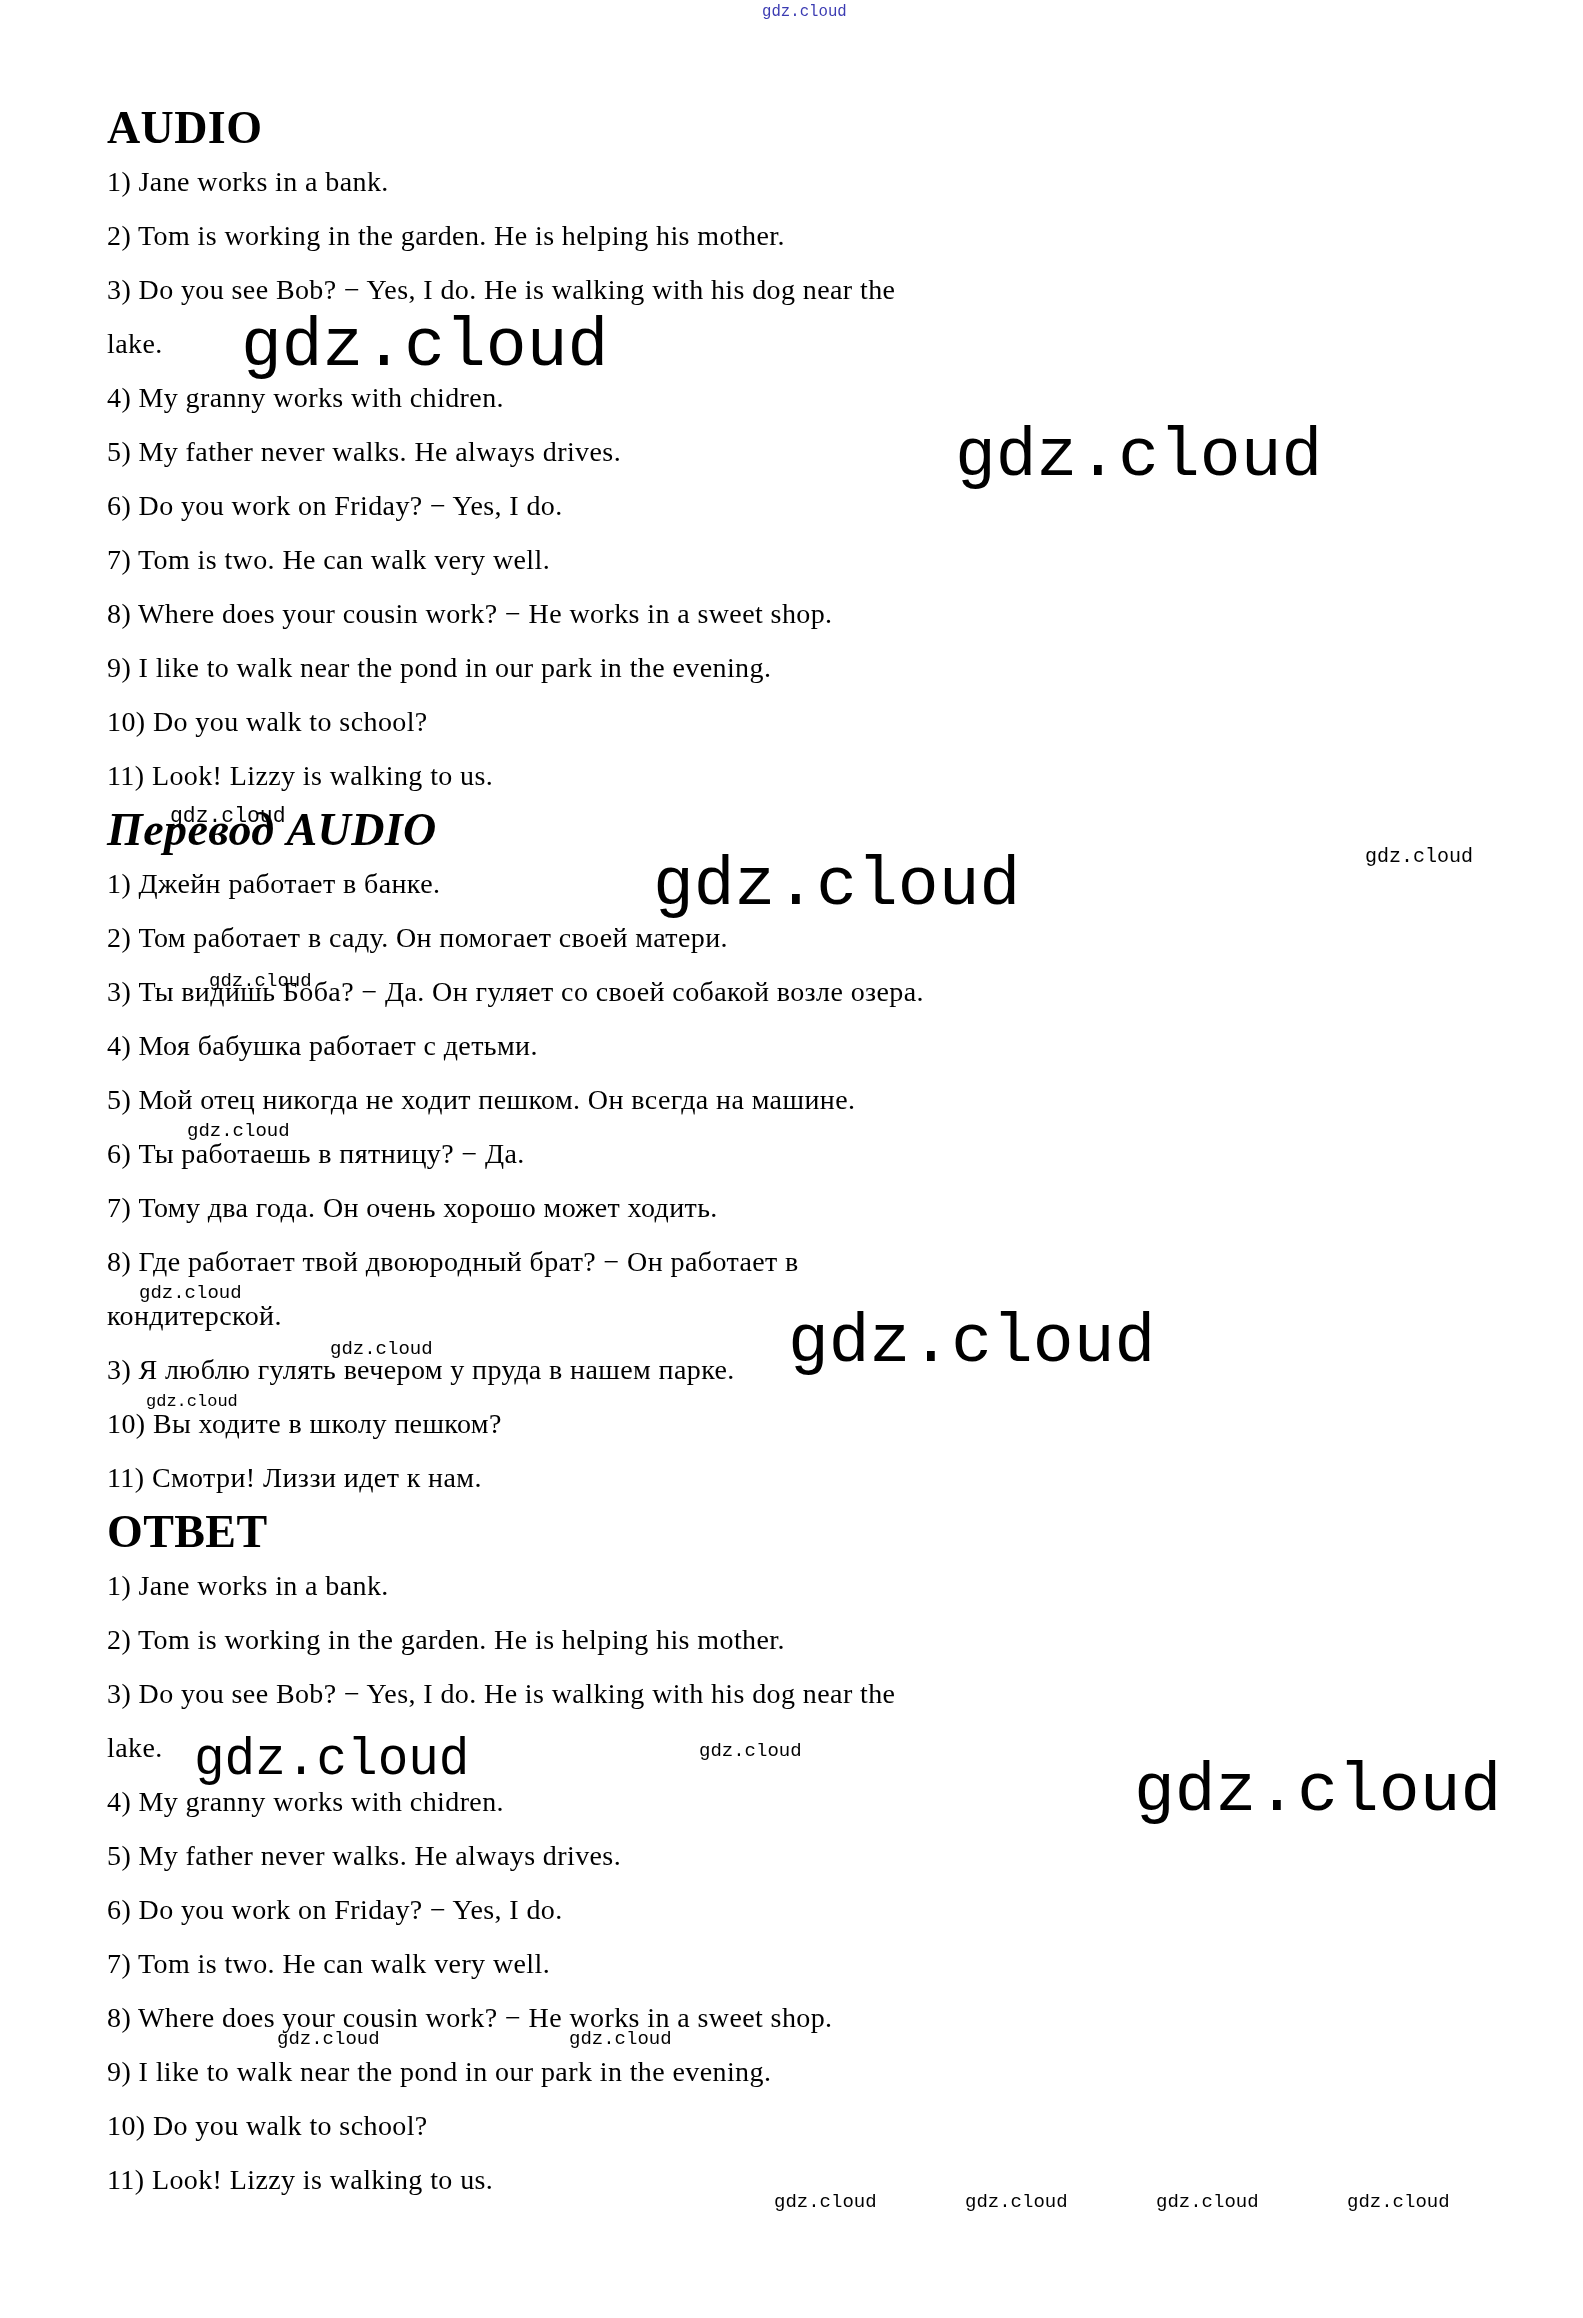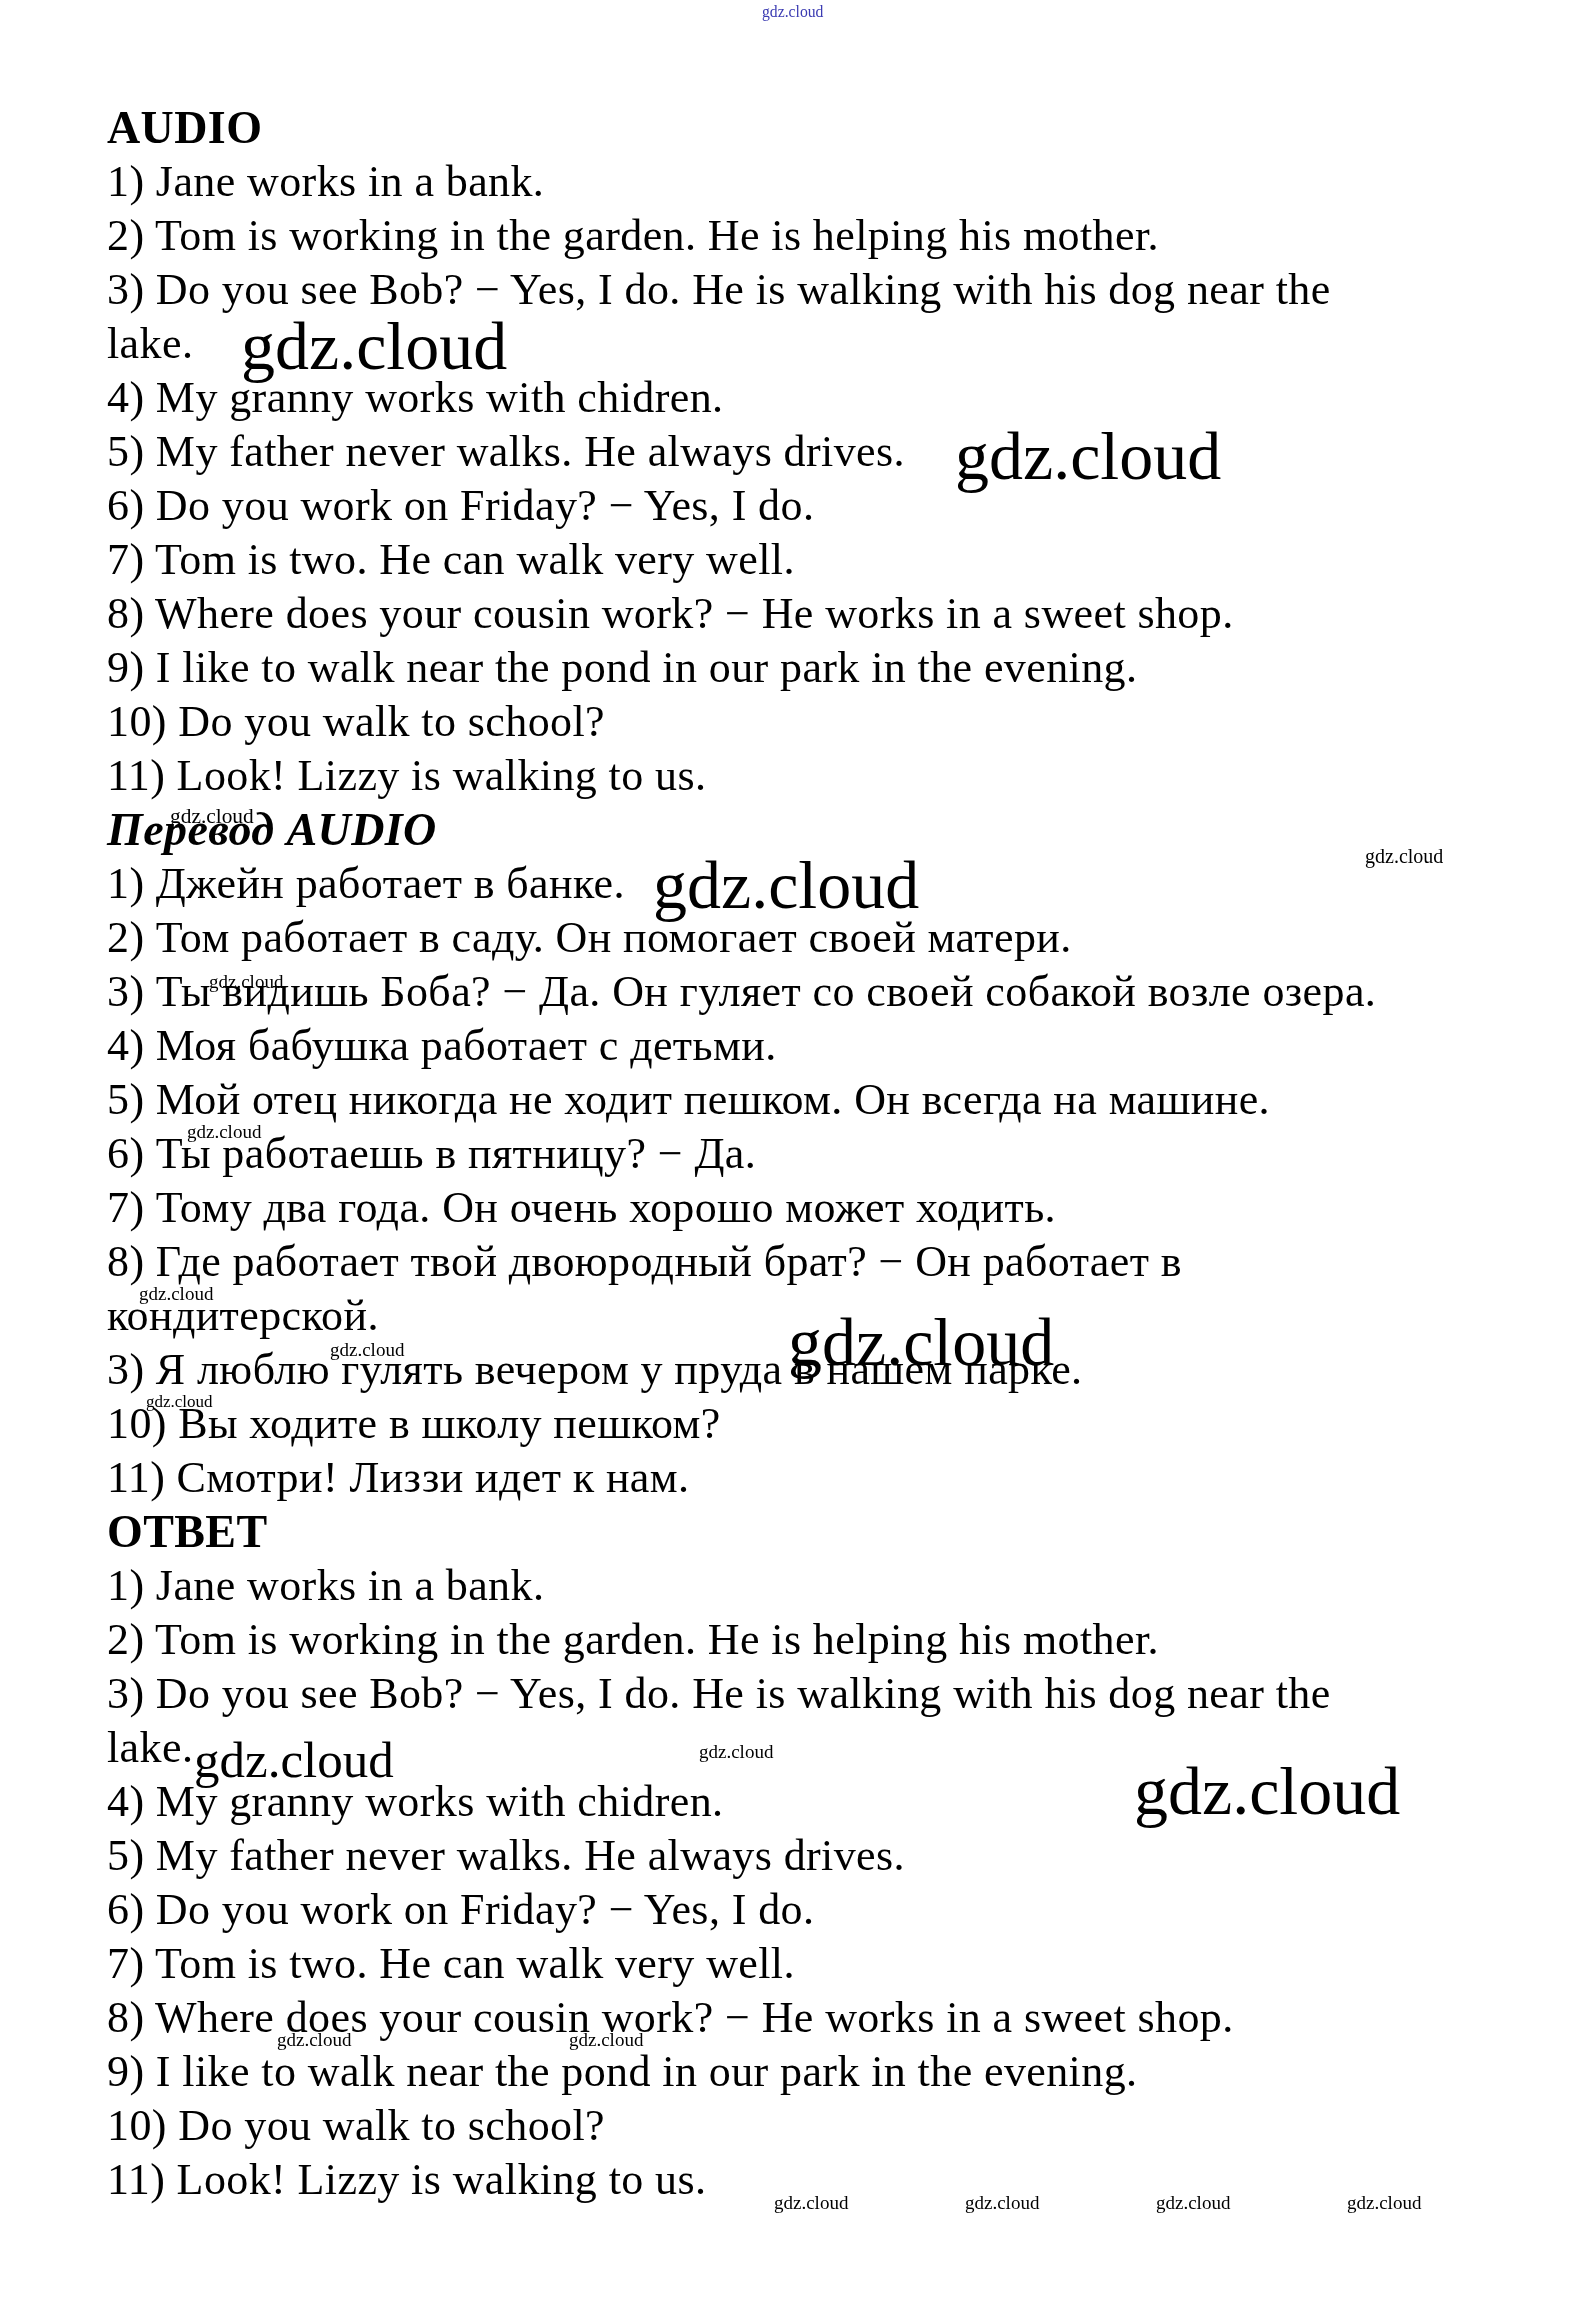--- a/index.html
+++ b/index.html
@@ -17,21 +17,21 @@
     color: #000000;
   }
   .content {
     position: absolute;
     left: 107px;
     top: 101px;
   }
   .line {
     height: 54px;
     line-height: 54px;
-    font-size: 44px;
+    font-size: 28px;
     white-space: nowrap;
     letter-spacing: 0.4px;
   }
   .line .b {
     font-weight: normal;
   }
   .heading {
     font-size: 46px;
     font-weight: bold;
   }
@@ -41,21 +41,21 @@
   .wm-layer {
     position: absolute;
     left: 0;
     top: 0;
     width: 100%;
     height: 100%;
     pointer-events: none;
   }
   .wm {
     position: absolute;
-    font-family: Liberation Serif, serif;
+    font-family: Liberation Mono, monospace;
     color: #000000;
     line-height: 1.05;
     white-space: nowrap;
   }
 </style>
 </head>
 <body>
 
 <div class="page">
   <div class="content" id="content">

